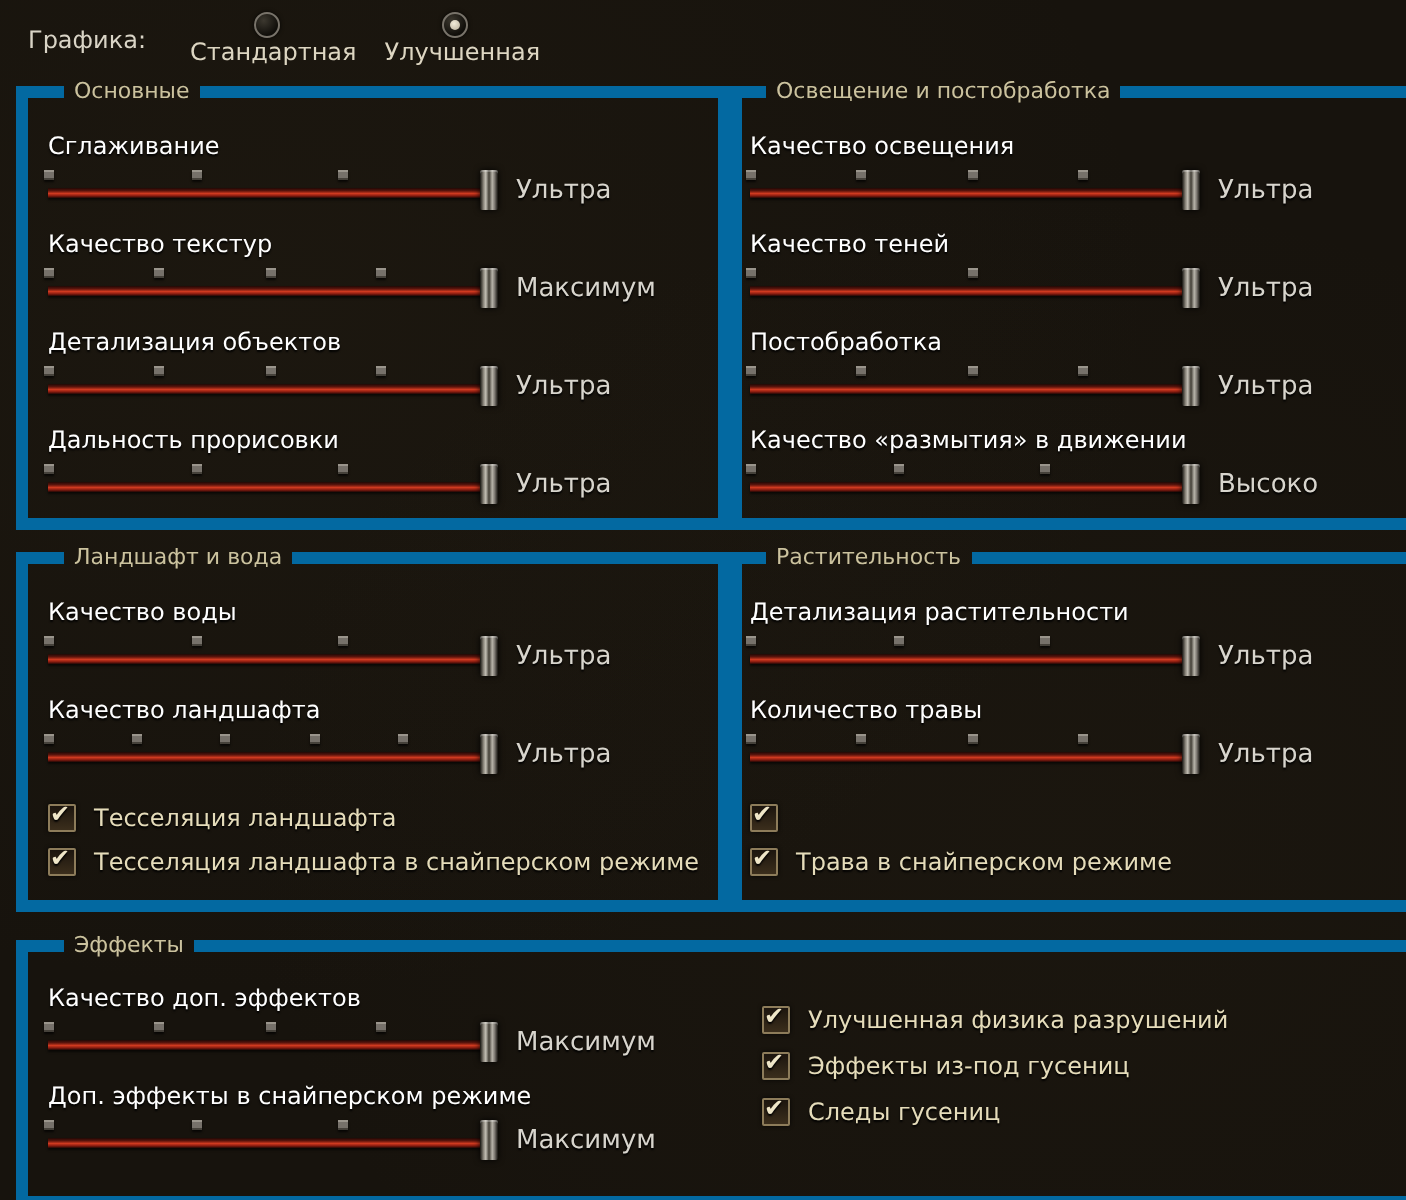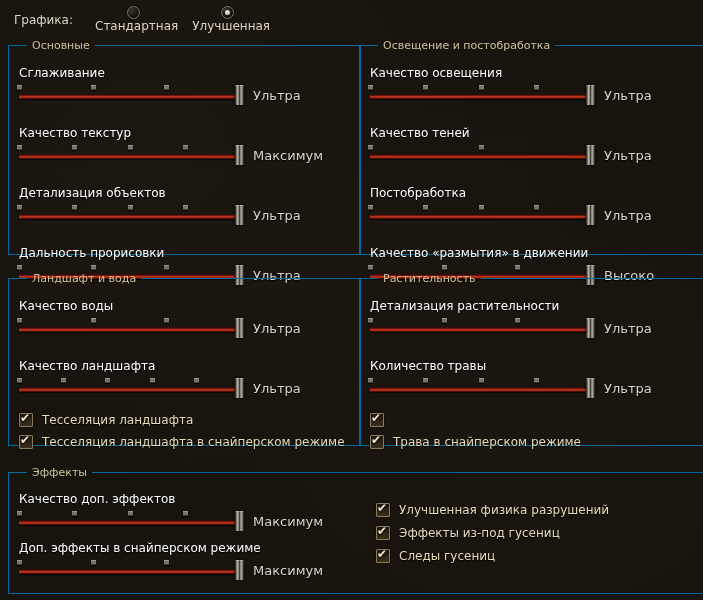--- a/index.html
+++ b/index.html
@@ -25,26 +25,26 @@
     background:radial-gradient(circle at 35% 30%, #3c382f, #100e0a 70%);
     box-shadow:0 0 2px rgba(0,0,0,.8);
     position:relative;
   }
   .radio.checked::after{
     content:"";position:absolute;left:3px;top:3px;width:5px;height:5px;border-radius:50%;
     background:radial-gradient(circle at 40% 35%, #f2ecd9, #b6ad97);
   }
 
   
-  fieldset.fs{position:absolute;border:1px solid #0369a1;padding:0 10px;margin:0;background:transparent;}
+  fieldset.fs{position:absolute;border:6px solid #0369a1;padding:0 10px;margin:0;background:transparent;}
   fieldset.fs legend{font-size:11px;color:#cbc29e;padding:0 5px;margin-left:8px;line-height:13px;}
 
   
   .srow{margin-top:14px;}
-  .srow + .srow{margin-top:20px;}
+  .srow + .srow{margin-top:9px;}
   .slabel{font-size:12px;line-height:14px;margin-bottom:4px;color:#ffffff;text-shadow:0 1px 1px #000;}
   .sline{display:flex;align-items:center;}
   .swrap{position:relative;width:221px;height:22px;flex:0 0 auto;cursor:pointer;}
   .sval{margin-left:13px;font-size:13px;color:#d8d5cd;text-shadow:0 1px 1px #000;}
   .tick{
     position:absolute;top:1px;width:5px;height:5px;
     background:#76716a;
     box-shadow:inset 0 1px 0 #9a958c, inset 0 -1px 0 #45413a, 0 1px 1px rgba(0,0,0,.7);
   }
   .track{

